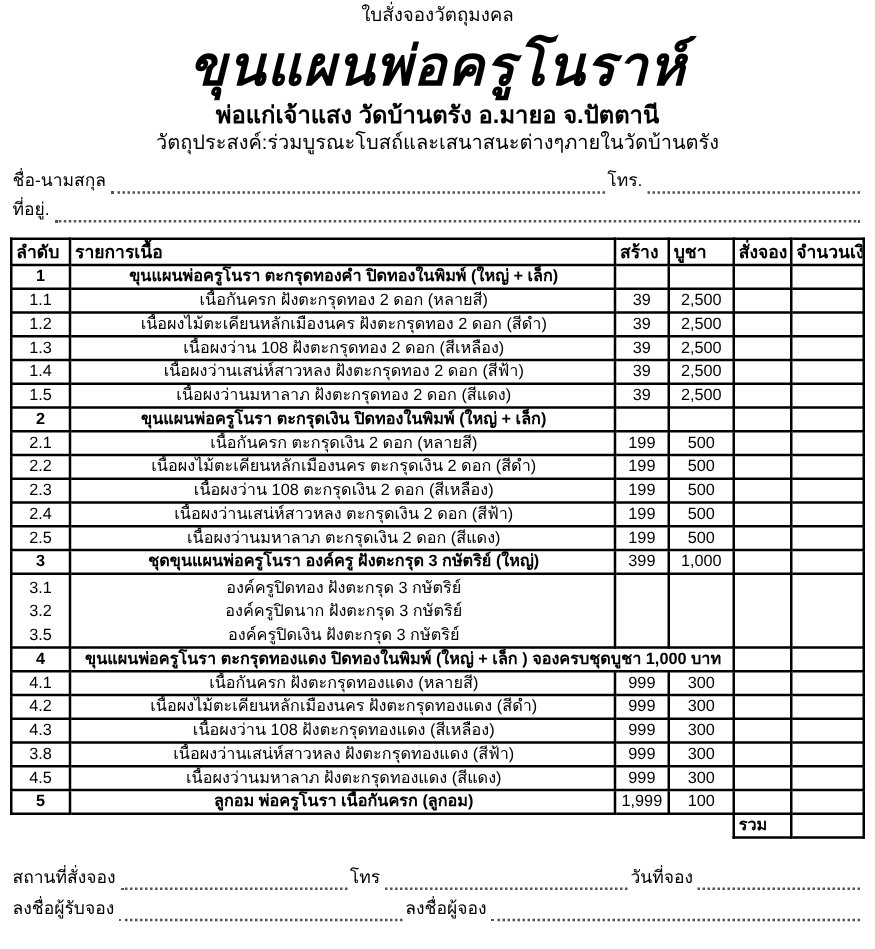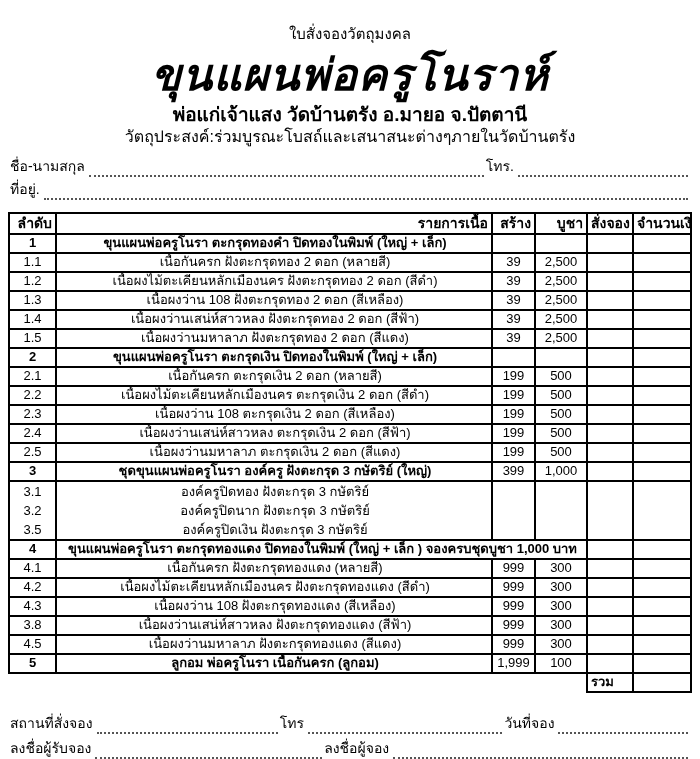--- a/index.html
+++ b/index.html
@@ -1,40 +1,40 @@
 <!DOCTYPE html>
 <html><head>
 <meta charset="utf-8">
 <style>
   * { margin:0; padding:0; box-sizing:border-box; }
   html,body { width:700px; background:#fff; color:#000;
     font-family:"Liberation Sans","DejaVu Sans",sans-serif; }
   body { height:759px; overflow:hidden; }
 
   .header { text-align:center; }
-  .form-label { font-size:15px; padding-top:22px; }
-  .main-title { font-family:Liberation Serif, serif;
+  .form-label { font-size:15px; padding-top:0; }
+  .main-title { font-family:Liberation Sans, sans-serif;
     font-style:italic; font-weight:bold; font-size:44px; line-height:1.25;
     letter-spacing:1px; margin-top:2px; }
   .subtitle { font-size:19px; font-weight:bold; line-height:1.25; }
   .purpose  { font-size:16px; font-weight:normal; line-height:1.3; }
 
   .fields { margin:6px 10px 12px 10px; font-size:14px; }
   .field-row { display:flex; align-items:flex-end; height:23px; }
   .field-row .lbl { white-space:nowrap; padding-right:2px; }
   .dots { flex:1 1 auto; border-bottom:2px dotted #555; height:15px; margin:0 2px; }
   .dots.fixed-phone { flex:0 0 170px; }
 
   table { width:684px; margin:5px 8px 0 8px; border-collapse:collapse;
     font-size:13px; table-layout:fixed; }
   col.c-no{width:47px;} col.c-made{width:43px;} col.c-price{width:52px;}
   col.c-order{width:46px;} col.c-amount{width:58px;}
   th, td { border:2px solid #000; height:19px; padding:0 3px;
     line-height:1.2; overflow:hidden; white-space:nowrap; }
-  th { font-size:14px; font-weight:bold; text-align:right; height:21px;margin-left:40px; }
+  th { font-size:14px; font-weight:bold; text-align:left; height:21px;margin-left:40px; }
   td.col-no, td.col-made, td.col-price, td.col-order, td.col-amount { text-align:center; }
   td.col-desc { text-align:center; padding-left:5px; }
   tr.section-row td.col-desc, tr.section-row td.col-no { font-weight:bold; }
   tr.group-row td { vertical-align:top; }
   tr.group-row td div { height:19px; line-height:19px; }
   td.spacer { border:none; background:transparent; }
   td.total-label { font-weight:bold; }
 
   .footer { margin:16px 10px 0 10px; font-size:14px; }
   .footer .field-row { height:25px;justify-content:flex-end; }

